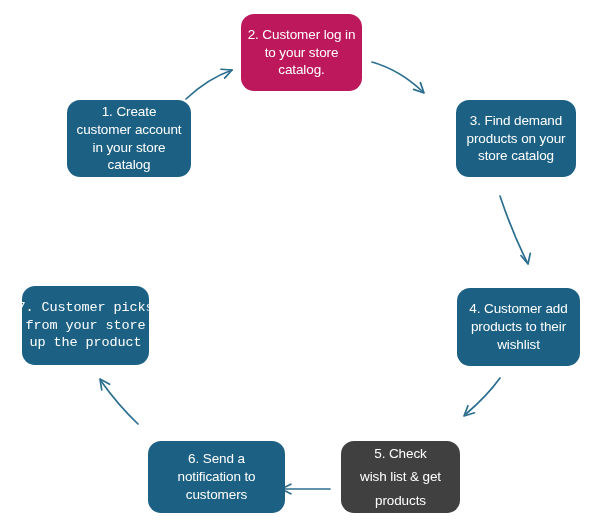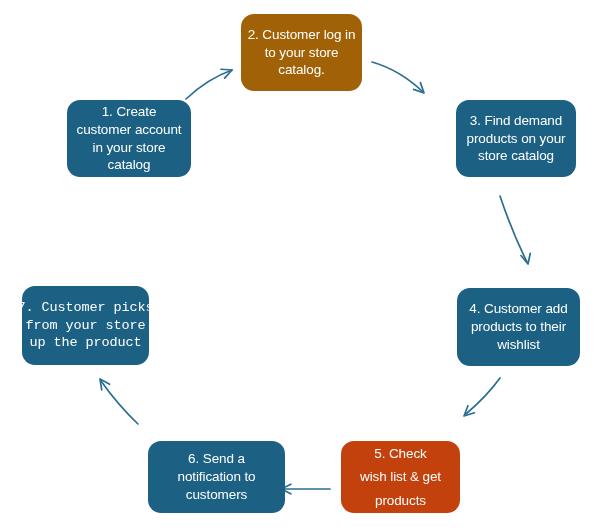--- a/index.html
+++ b/index.html
@@ -80,39 +80,39 @@
       </g>
     </svg>
 
   <div class="node" id="node-step-1" style="left: 67px; top: 100px; width: 124px; height: 77px; background: rgb(28, 97, 132); color: rgb(255, 255, 255);">
     <span class="line">1. Create</span>
     <span class="line">customer account</span>
     <span class="line">in your store</span>
     <span class="line">catalog</span>
   </div>
 
-  <div class="node" id="node-step-2" style="left: 241px; top: 14px; width: 121px; height: 77px; background: #a16207; color: rgb(255, 255, 255);">
+  <div class="node" id="node-step-2" style="left: 241px; top: 14px; width: 121px; height: 77px; background: #be185d; color: rgb(255, 255, 255);">
     <span class="line">2. Customer log in</span>
     <span class="line">to your store</span>
     <span class="line">catalog.</span>
   </div>
 
   <div class="node" id="node-step-3" style="left: 416px; top: 100px; width: 120px; height: 77px; background: rgb(28, 97, 132); color: rgb(255, 255, 255); margin-left: 40px;">
     <span class="line">3. Find demand</span>
     <span class="line">products on your</span>
     <span class="line">store catalog</span>
   </div>
 
   <div class="node" id="node-step-4" style="left: 457px; top: 288px; width: 123px; height: 78px; background: rgb(28, 97, 132); color: rgb(255, 255, 255);">
     <span class="line">4. Customer add</span>
     <span class="line">products to their</span>
     <span class="line">wishlist</span>
   </div>
 
-  <div class="node loose" id="node-step-5" style="left: 341px; top: 441px; width: 119px; height: 72px; background: #c2410c; color: rgb(255, 255, 255);">
+  <div class="node loose" id="node-step-5" style="left: 341px; top: 441px; width: 119px; height: 72px; background: #404040; color: rgb(255, 255, 255);">
     <span class="line">5. Check</span>
     <span class="line">wish list &amp; get</span>
     <span class="line">products</span>
   </div>
 
   <div class="node" id="node-step-6" style="left: 148px; top: 441px; width: 137px; height: 72px; background: rgb(28, 97, 132); color: rgb(255, 255, 255);">
     <span class="line">6. Send a</span>
     <span class="line">notification to</span>
     <span class="line">customers</span>
   </div>

